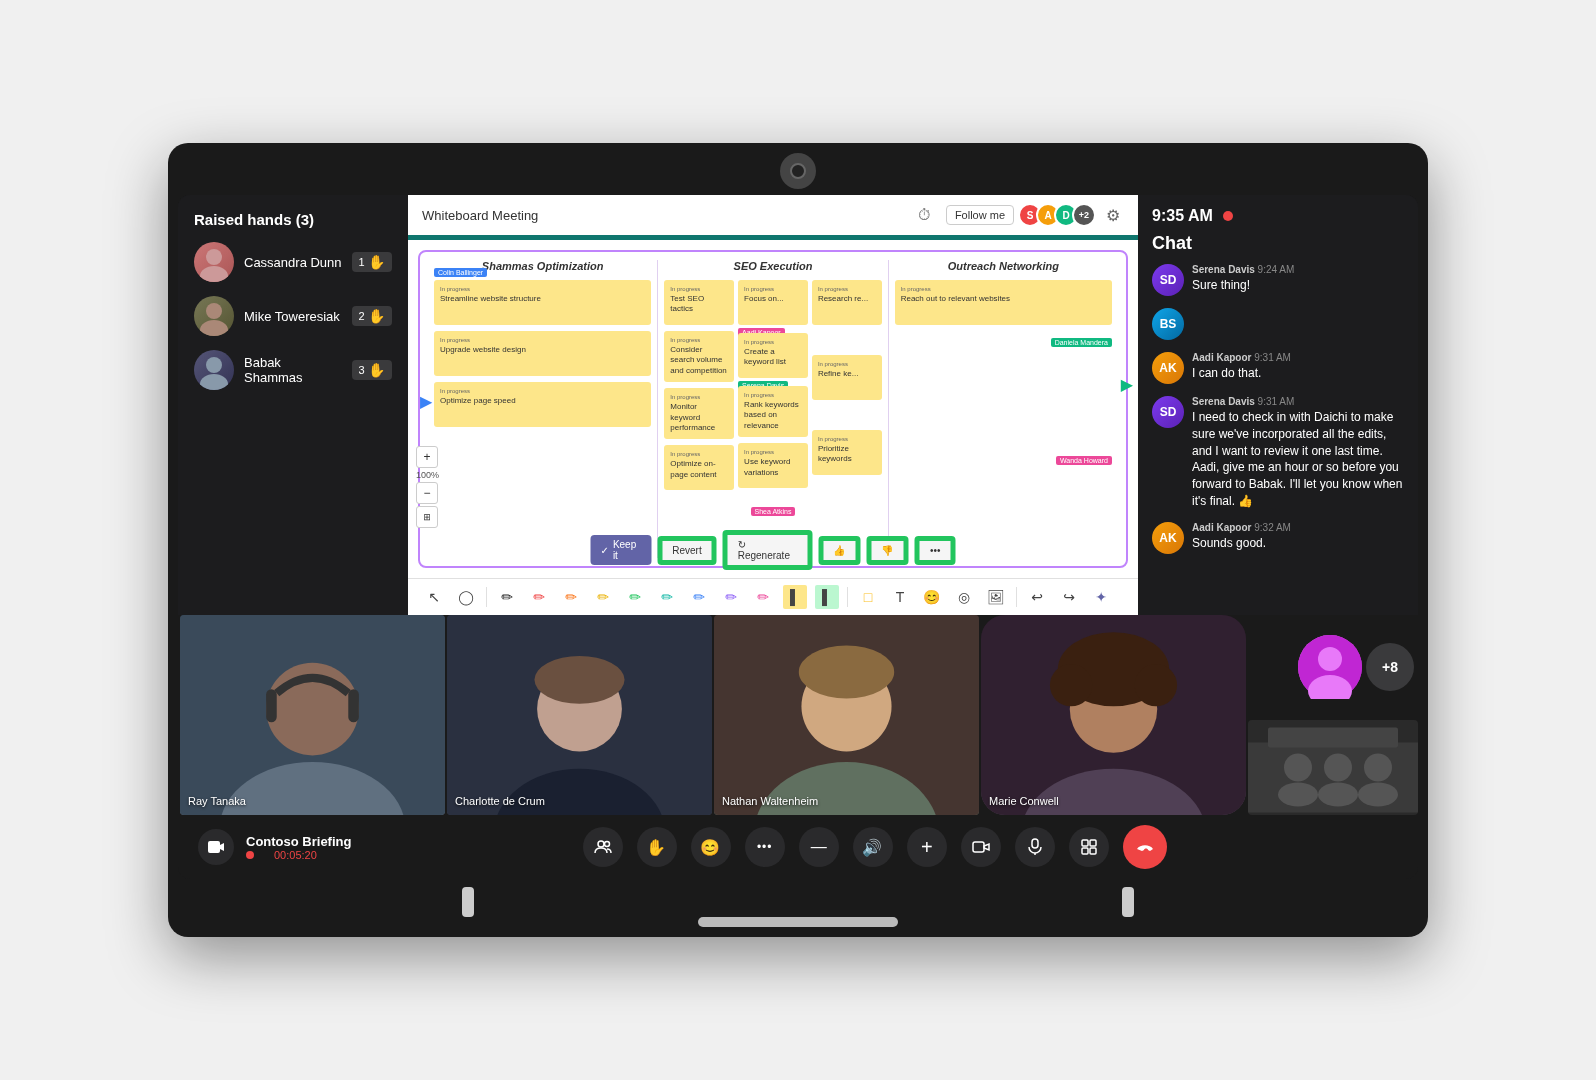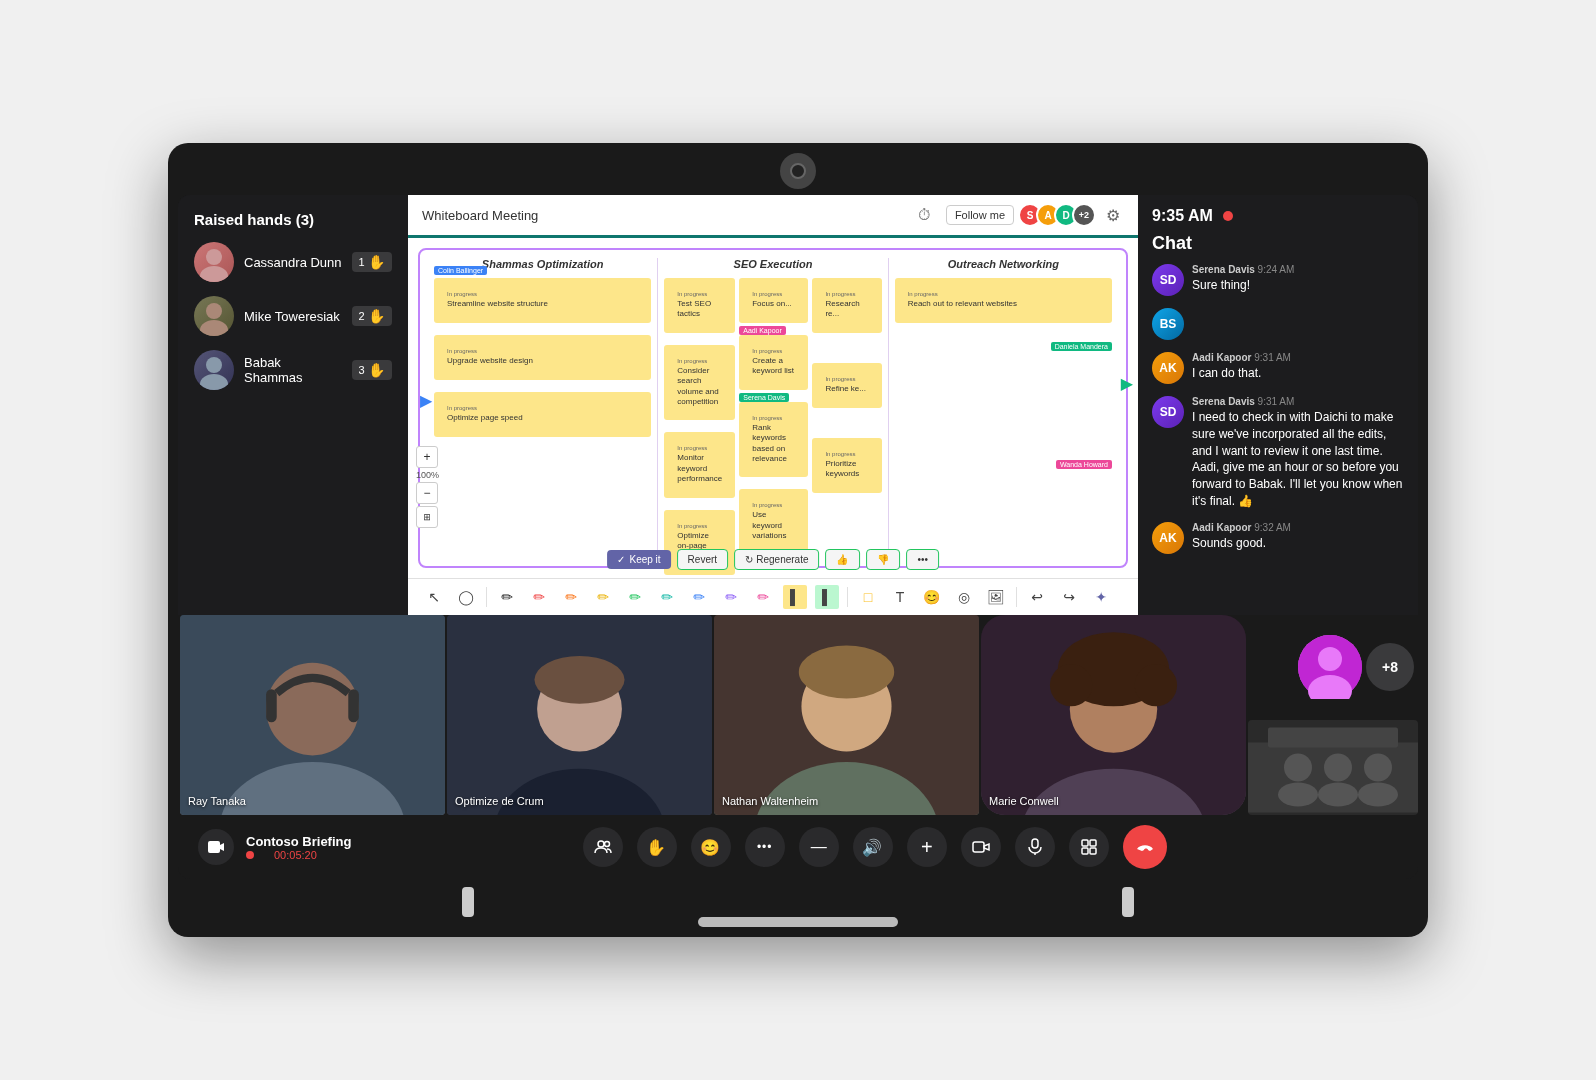--- a/index.html
+++ b/index.html
@@ -112,21 +112,21 @@
       display: flex;
       flex-direction: column;
       overflow: hidden;
     }
     .whiteboard-header {
       background: #fff;
       padding: 8px 14px;
       display: flex;
       align-items: center;
       justify-content: space-between;
-      border-bottom: 3px solid #0f766e;
+      border-bottom: 5px solid #0f766e;
       flex-shrink: 0;
     }
     .whiteboard-title {
       font-size: 13px;
       color: #333;
       font-weight: 500;
     }
     .whiteboard-controls {
       display: flex;
       align-items: center;
@@ -197,22 +197,22 @@
       font-size: 11px;
       font-style: italic;
       color: #333;
       text-align: center;
       margin-bottom: 8px;
       font-weight: 600;
     }
     .sticky-note {
       background: #fde68a;
       border-radius: 3px;
-      padding: 13px;
-      margin-bottom: 12px;
+      padding: 6px;
+      margin-bottom: 6px;
       font-size: 8px;
       color: #333;
       position: relative;
       min-height: 45px;
     }
     .sticky-note .note-label {
       font-size: 6px;
       color: #666;
       margin-bottom: 2px;
     }
@@ -270,21 +270,21 @@
       align-items: center;
       gap: 4px;
     }
     .ai-btn {
       background: #f5f5f5;
       color: #333;
       font-size: 10px;
       padding: 4px 10px;
       border-radius: 4px;
       cursor: pointer;
-      border: 1px solid #22c55e;
+      border: 5px solid #22c55e;
     }
 
     .whiteboard-toolbar {
       background: #fff;
       border-top: 1px solid #e0e0e0;
       padding: 6px 14px;
       display: flex;
       align-items: center;
       gap: 8px;
       flex-shrink: 0;
@@ -860,21 +860,21 @@
 
         <div class="video-tile video-charlotte-bg">
           <div style="width:100%; height:100%; display:flex; align-items:flex-end; justify-content:center; overflow:hidden; position:relative;">
             <svg width="100%" height="100%" viewBox="0 0 200 160" preserveAspectRatio="xMidYMax slice">
               <rect width="200" height="160" fill="#2a3040"></rect>
               <ellipse cx="100" cy="175" rx="65" ry="50" fill="#1a2030"></ellipse>
               <circle cx="100" cy="80" r="32" fill="#c0a090"></circle>
 
               <ellipse cx="100" cy="58" rx="34" ry="18" fill="#6a5040"></ellipse>
             </svg>
-            <div class="participant-name">Optimize de Crum</div>
+            <div class="participant-name">Charlotte de Crum</div>
           </div>
         </div>
 
         <div class="video-tile video-nathan-bg">
           <div style="width:100%; height:100%; display:flex; align-items:flex-end; justify-content:center; overflow:hidden; position:relative;">
             <svg width="100%" height="100%" viewBox="0 0 200 160" preserveAspectRatio="xMidYMax slice">
               <rect width="200" height="160" fill="#453530"></rect>
               <ellipse cx="100" cy="175" rx="70" ry="55" fill="#607060"></ellipse>
               <circle cx="100" cy="78" r="34" fill="#d0a880"></circle>
 

